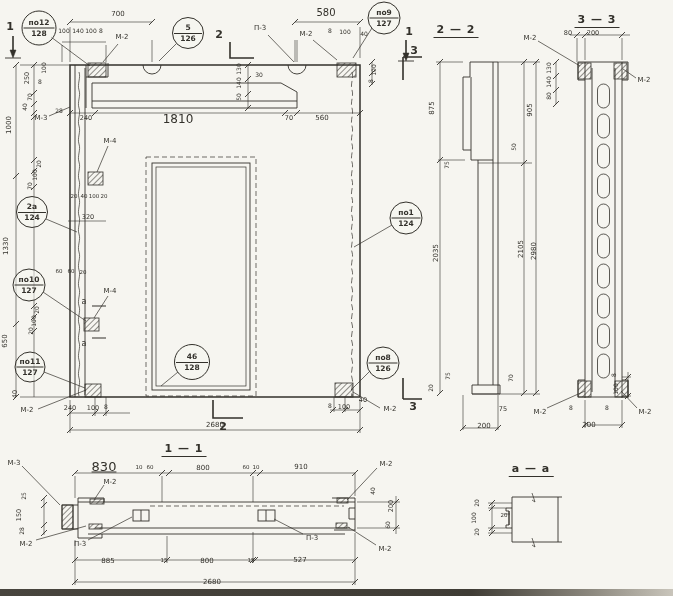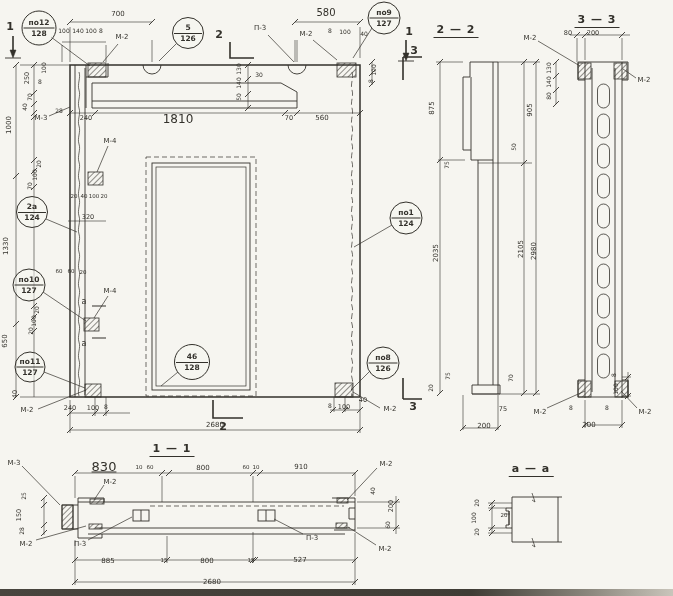--- a/index.html
+++ b/index.html
@@ -310,21 +310,21 @@
       <div class="callout" style="width: 31px; height: 31px; left: 383px; top: 363px;">
         <span class="c-top">по8</span>
         <span class="c-bot">126</span>
       </div>
       <span class="marker" style="left: 10px; top: 26px;">1</span>
       <span class="marker" style="left: 409px; top: 31px;">1</span>
       <span class="marker" style="left: 219px; top: 34px;">2</span>
       <span class="marker" style="left: 223px; top: 426px;">2</span>
       <span class="marker" style="left: 414px; top: 50px;">3</span>
       <span class="marker" style="left: 413px; top: 406px;">3</span>
-      <span class="stitle" style="left: 172px; top: 450px;">1 — 1</span>
+      <span class="stitle" style="left: 184px; top: 450px;">1 — 1</span>
       <span class="stitle" style="left: 456px; top: 31px;">2 — 2</span>
       <span class="stitle" style="left: 597px; top: 21px;">3 — 3</span>
       <span class="stitle" style="left: 531px; top: 470px;">а — а</span>
     </div>
 
 <div class="scanbar"></div>
 
 </div>
 
 </body></html>

